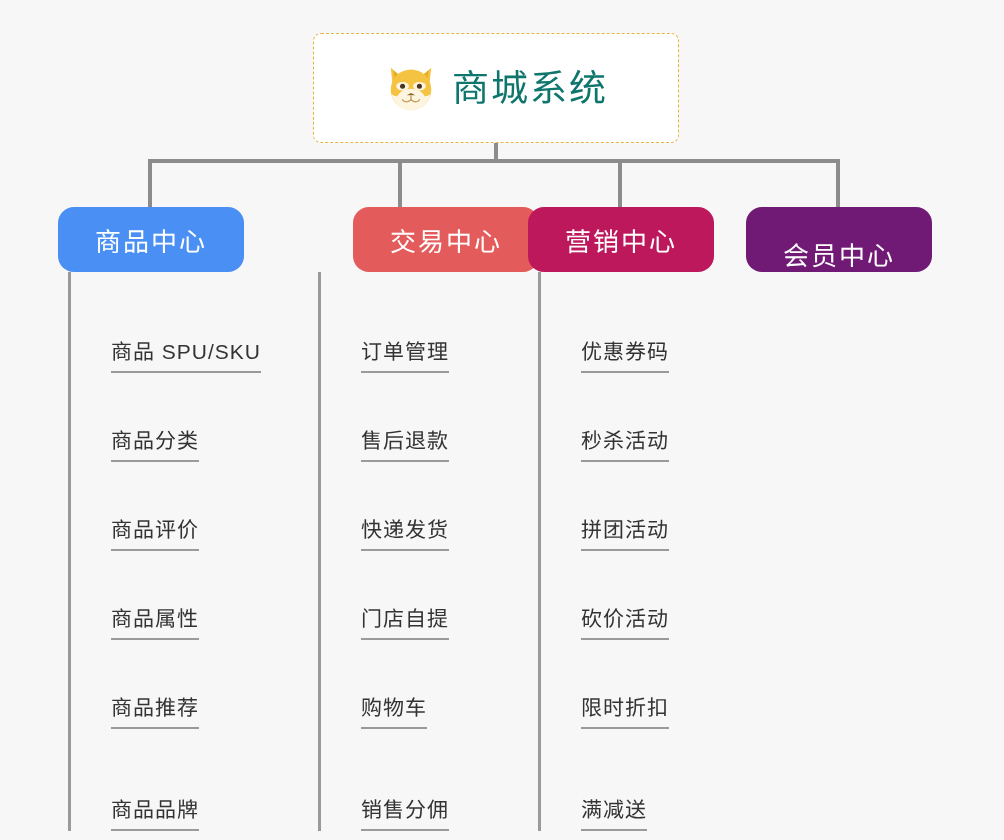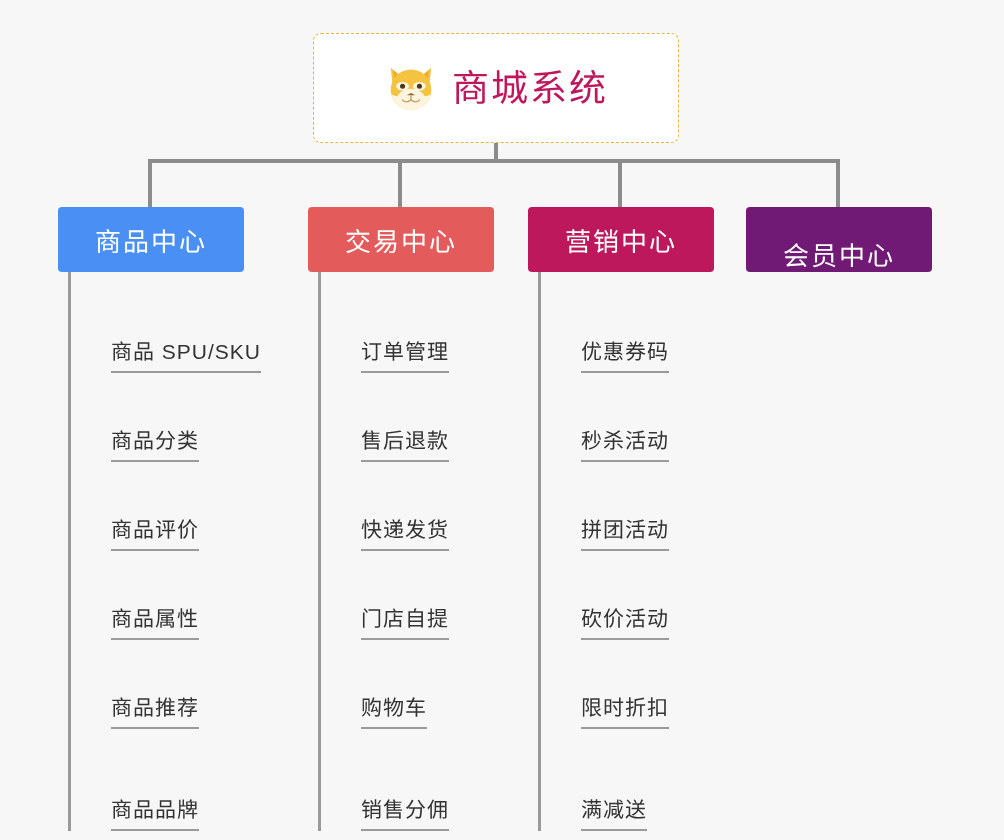--- a/index.html
+++ b/index.html
@@ -37,21 +37,21 @@
   }
   .root-icon {
     width: 54px;
     height: 54px;
     flex: 0 0 54px;
     display: block;
   }
   .root-title {
     font-size: 37px;
     line-height: 1;
-    color: #be185d;
+    color: #0f766e;
     letter-spacing: 2px;
     white-space: nowrap;
     font-weight: 400;
   }
 
   
   .conn {
     position: absolute;
     background: #8c8c8c;
   }
@@ -75,21 +75,21 @@
 
   
   .column {
     position: absolute;
     top: 207px;
     width: 186px;
   }
   .col-head {
     width: 186px;
     height: 65px;
-    border-radius: 4px;
+    border-radius: 16px;
     display: flex;
     align-items: center;
     justify-content: center;
     color: #ffffff;
     font-size: 26px;
     letter-spacing: 2px;
     white-space: nowrap;
   }
 
   
@@ -171,21 +171,21 @@
       <div class="leaf">
           <span class="leaf-label">商品推荐</span>
         </div>
       <div class="leaf">
           <span class="leaf-label">商品品牌</span>
         </div>
     </div>
   </div>
 
   <div class="column" style="left:308px;">
-    <div class="col-head" style="background:#e35b5b;">
+    <div class="col-head" style="background:#e35b5b;margin-left:45px;">
       <span>交易中心</span>
     </div>
     <div class="col-body">
       <div class="leaf">
           <span class="leaf-label">订单管理</span>
         </div>
       <div class="leaf">
           <span class="leaf-label">售后退款</span>
         </div>
       <div class="leaf">

